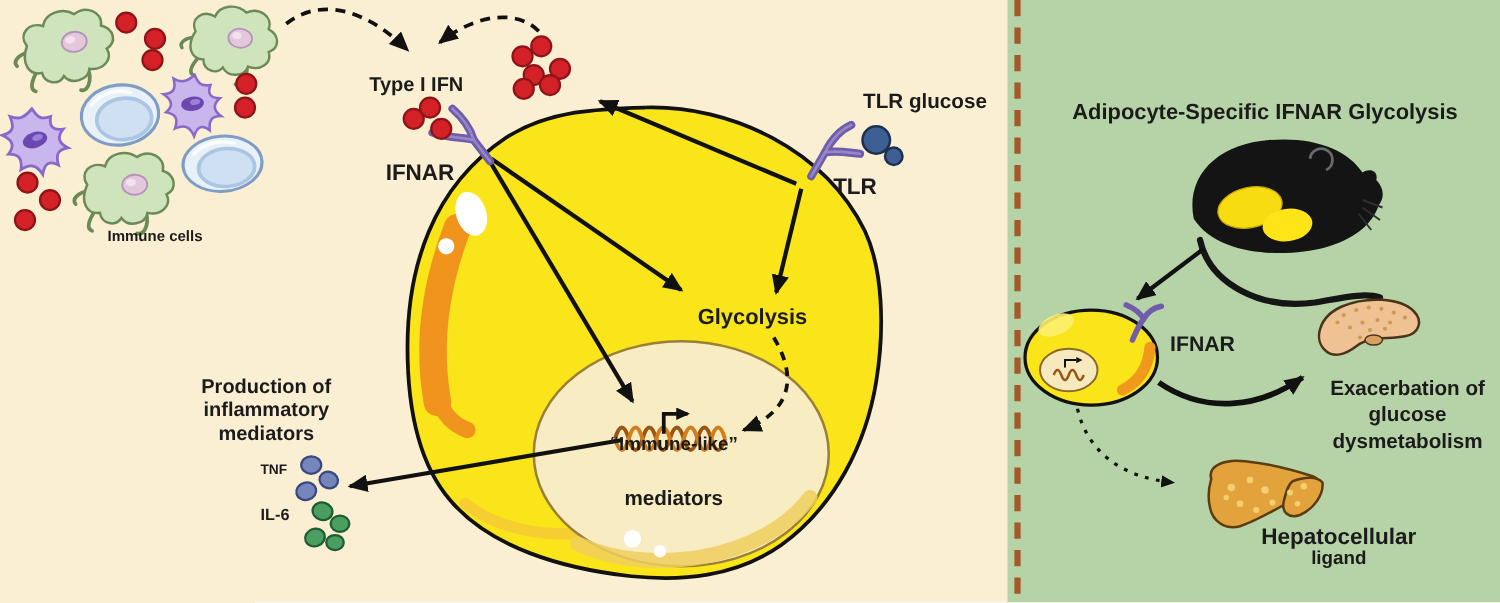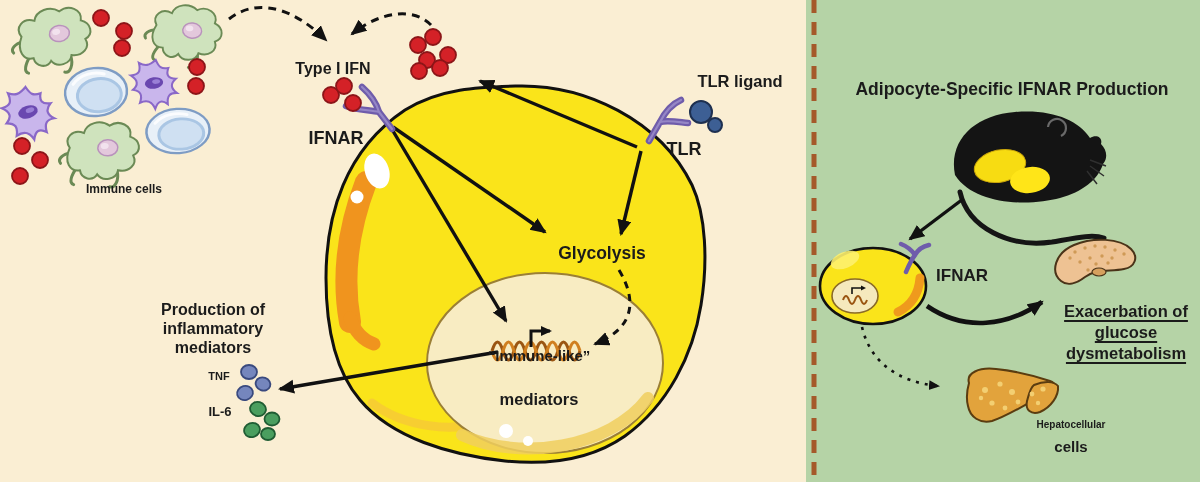--- a/index.html
+++ b/index.html
@@ -5,21 +5,21 @@
   html,body{margin:0;padding:0;background:#ffffff;}
   .stage{
     position:relative;width:1200px;height:482px;overflow:hidden;
     font-family:"Liberation Sans", sans-serif;
   }
   .stage svg{position:absolute;left:0;top:0;}
   .lbl{
     position:absolute;transform:translateX(-50%);
     font-weight:bold;white-space:nowrap;color:#1b1b1b;line-height:1.05;
   }
-  .u{text-decoration:underline;text-decoration-thickness:2px;text-underline-offset:3px;}
+  .u{text-decoration-thickness:2px;text-underline-offset:3px;}
 </style>
 </head>
 <body>
 
 <div class="stage">
 <svg width="1200" height="482" viewBox="0 0 1200 482">
   <defs>
     <marker id="ah" markerWidth="20" markerHeight="16" refX="14" refY="7" orient="auto" markerUnits="userSpaceOnUse">
       <path d="M0,0 L16,7 L0,14 Z" fill="#111"></path>
     </marker>
@@ -195,31 +195,31 @@
           <circle cx="1032" cy="394" r="2.4"></circle>
           <circle cx="1043" cy="389" r="2.6"></circle>
       <circle cx="1038" cy="403" r="2.2"></circle>
     </g>
   </g>
 </svg>
 
 <div class="lbl" style="left:124px;top:183px;font-size:12px">Immune cells</div>
 <div class="lbl" style="left:333px;top:61px;font-size:16px">Type I IFN</div>
 <div class="lbl" style="left:336px;top:129px;font-size:18px">IFNAR</div>
-<div class="lbl" style="left:740px;top:73px;font-size:16.5px">TLR ligand</div>
+<div class="lbl" style="left:740px;top:73px;font-size:16.5px">TLR glucose</div>
 <div class="lbl" style="left:684px;top:140px;font-size:18px">TLR</div>
 <div class="lbl" style="left:602px;top:244px;font-size:17.5px">Glycolysis</div>
 <div class="lbl" style="left:539px;top:348px;font-size:15px">“Immune-like”</div>
 <div class="lbl" style="left:539px;top:391px;font-size:16.5px">mediators</div>
 <div class="lbl" style="left:213px;top:302px;font-size:16px">Production of</div>
 <div class="lbl" style="left:213px;top:321px;font-size:16px">inflammatory</div>
 <div class="lbl" style="left:213px;top:340px;font-size:16px">mediators</div>
 <div class="lbl" style="left:219px;top:371px;font-size:11px">TNF</div>
 <div class="lbl" style="left:220px;top:405px;font-size:13px">IL-6</div>
 
-<div class="lbl" style="left:1012px;top:80px;font-size:17.5px">Adipocyte-Specific IFNAR Production</div>
+<div class="lbl" style="left:1012px;top:80px;font-size:17.5px">Adipocyte-Specific IFNAR Glycolysis</div>
 <div class="lbl" style="left:962px;top:267px;font-size:17px">IFNAR</div>
 <div class="lbl u" style="left:1126px;top:303px;font-size:16.5px">Exacerbation of</div>
 <div class="lbl u" style="left:1126px;top:324px;font-size:16.5px">glucose</div>
 <div class="lbl u" style="left:1126px;top:345px;font-size:16.5px">dysmetabolism</div>
-<div class="lbl" style="left:1071px;top:420px;font-size:10px">Hepatocellular</div>
-<div class="lbl" style="left:1071px;top:439px;font-size:15px">cells</div>
+<div class="lbl" style="left:1071px;top:420px;font-size:18px">Hepatocellular</div>
+<div class="lbl" style="left:1071px;top:439px;font-size:15px">ligand</div>
 </div>
 
 </body></html>

